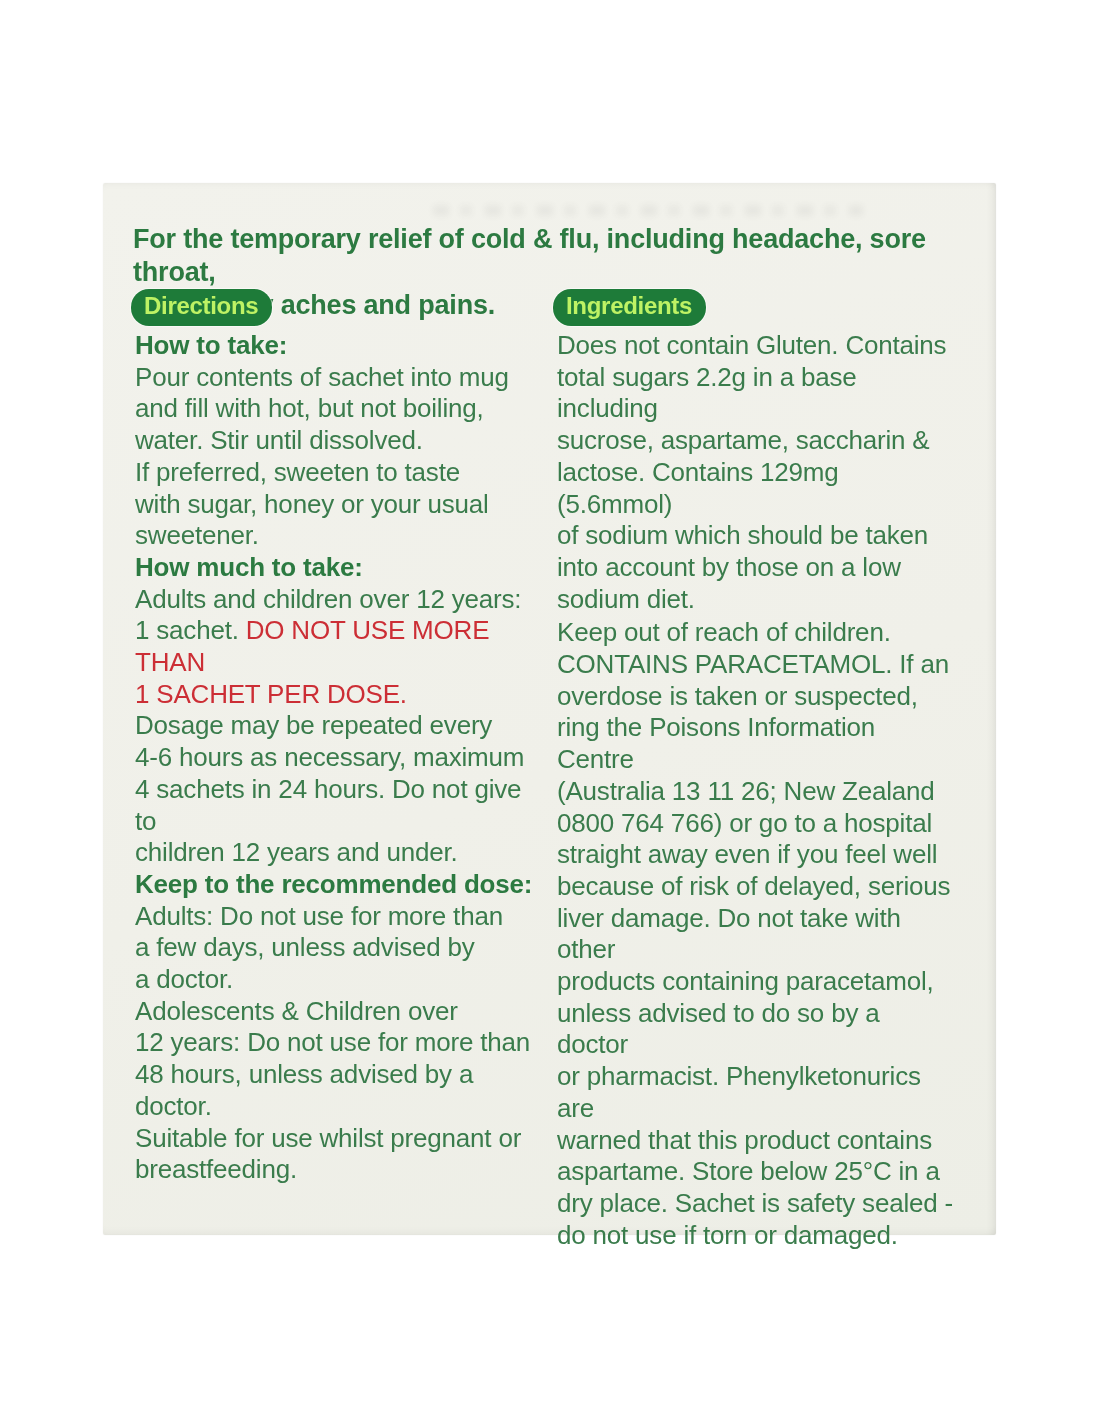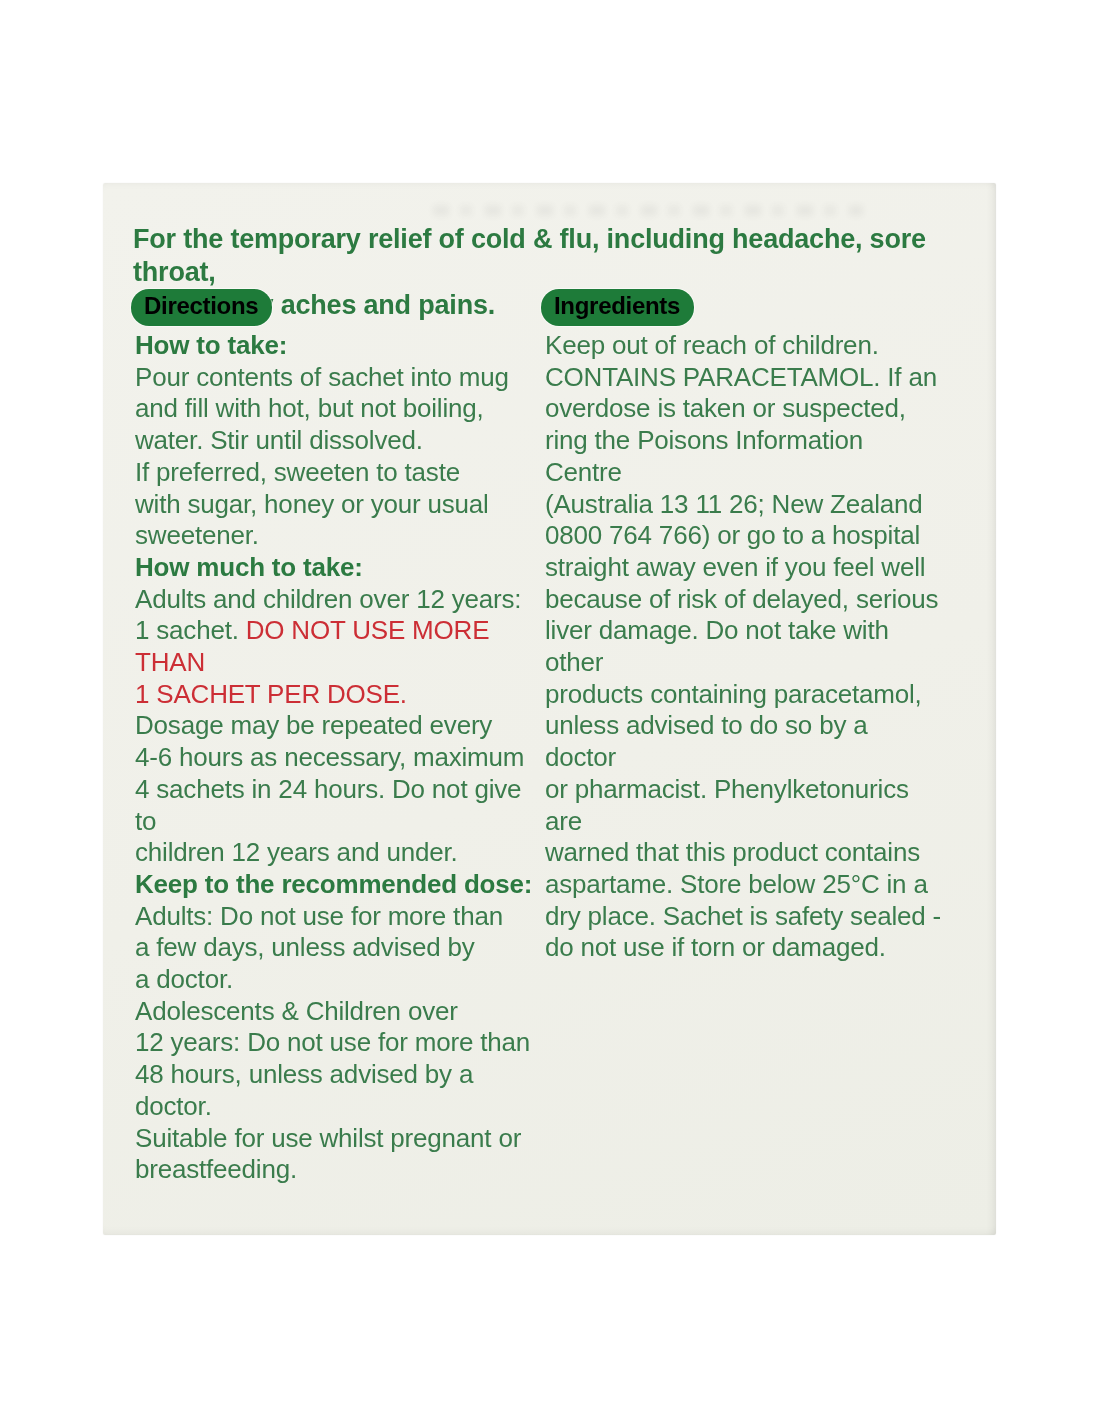--- a/index.html
+++ b/index.html
@@ -51,27 +51,27 @@
     font-weight: 700;
     color: #2c7a41;
     letter-spacing: -0.2px;
     white-space: pre-line;
   }
   .col {
     position: absolute;
     top: 106px;
   }
   .col-left  { left: 30px;  width: 414px; }
-  .col-right { left: 440px; width: 404px; }
+  .col-right { left: 452px; width: 404px; }
   .badge-row { margin: 0 0 4px -2px; }
   .badge-row.spaced { margin-top: 7px; }
   .badge {
     display: inline-block;
     background: #1e7b39;
-    color: #000000;
+    color: #bef264;
     font-size: 24px;
     font-weight: 700;
     line-height: 1;
     padding: 5px 14px 8px 13px;
     border-radius: 18px;
     letter-spacing: -0.3px;
     box-shadow: 0 0 0 1px rgba(255,255,255,0.55);
   }
   .body-text {
     font-size: 26px;
@@ -125,20 +125,27 @@
 12 years: Do not use for more than
 48 hours, unless advised by a doctor.
 Suitable for use whilst pregnant or
 breastfeeding.</span></p>
     </div>
 
     <div class="col col-right">
       <div class="badge-row">
         <span class="badge">Ingredients</span>
       </div>
+      <p class="body-text">Does not contain Gluten. Contains
+total sugars 2.2g in a base including
+sucrose, aspartame, saccharin &amp;
+lactose. Contains 129mg (5.6mmol)
+of sodium which should be taken
+into account by those on a low
+sodium diet.</p>
       <p class="body-text">Keep out of reach of children.
 CONTAINS PARACETAMOL. If an
 overdose is taken or suspected,
 ring the Poisons Information Centre
 (Australia 13 11 26; New Zealand
 0800 764 766) or go to a hospital
 straight away even if you feel well
 because of risk of delayed, serious
 liver damage. Do not take with other
 products containing paracetamol,

